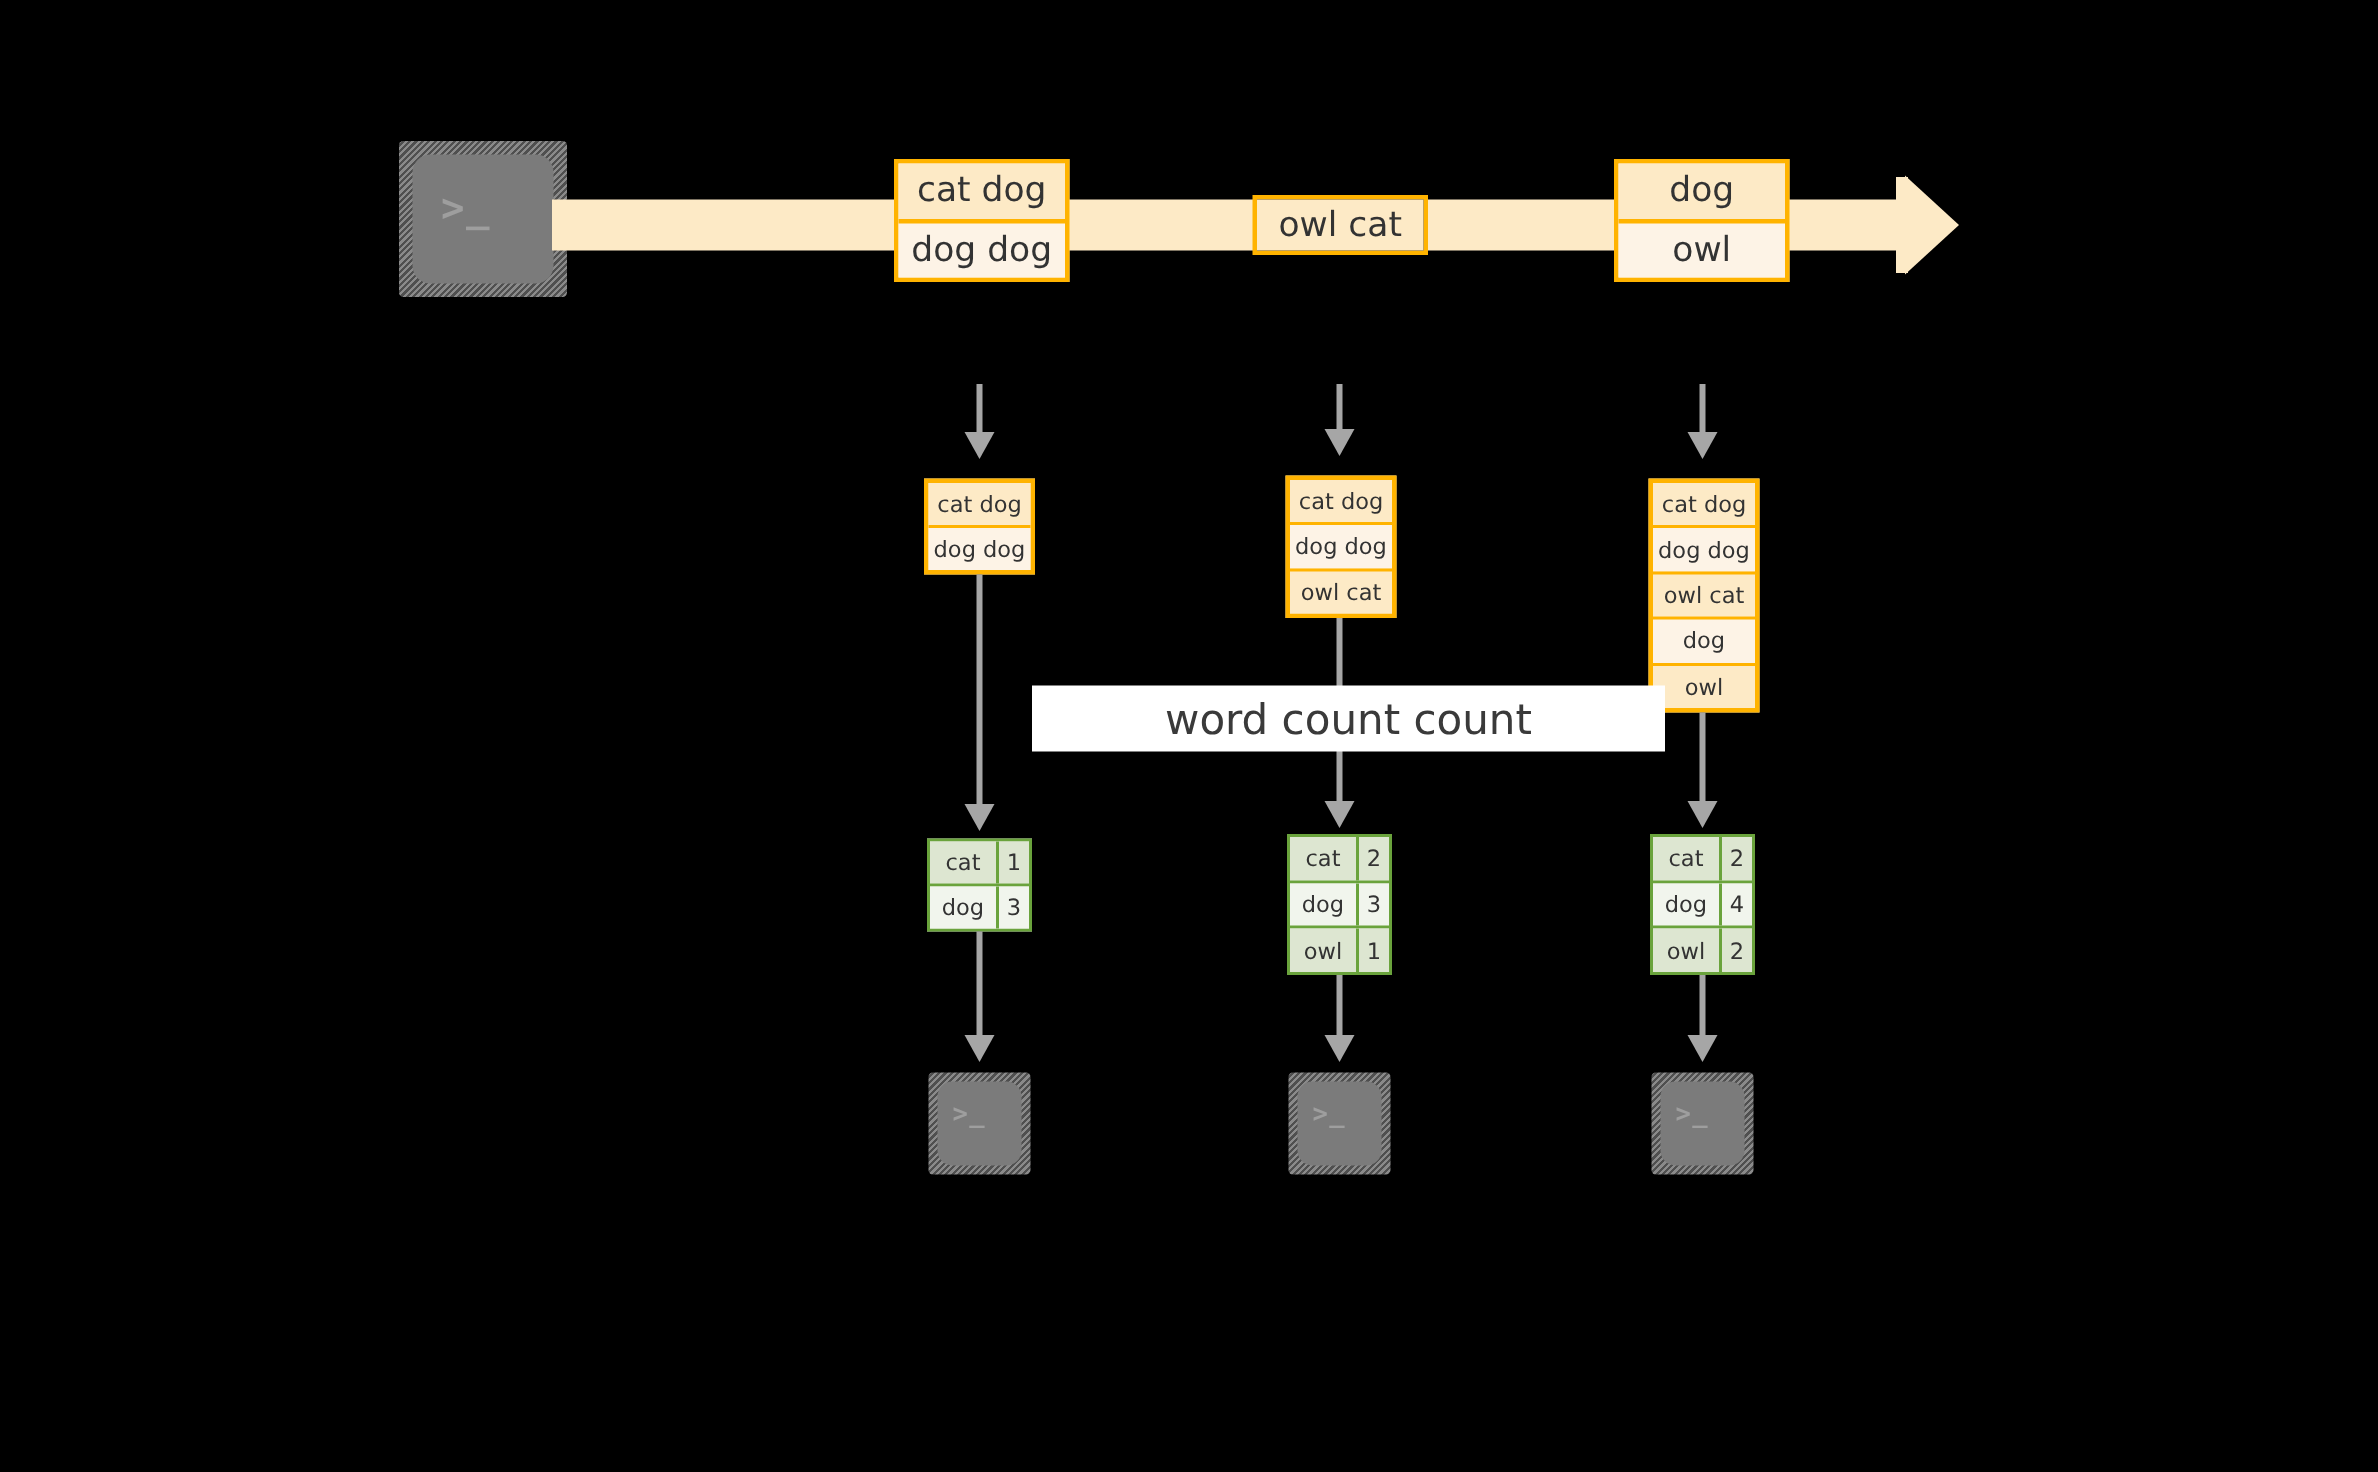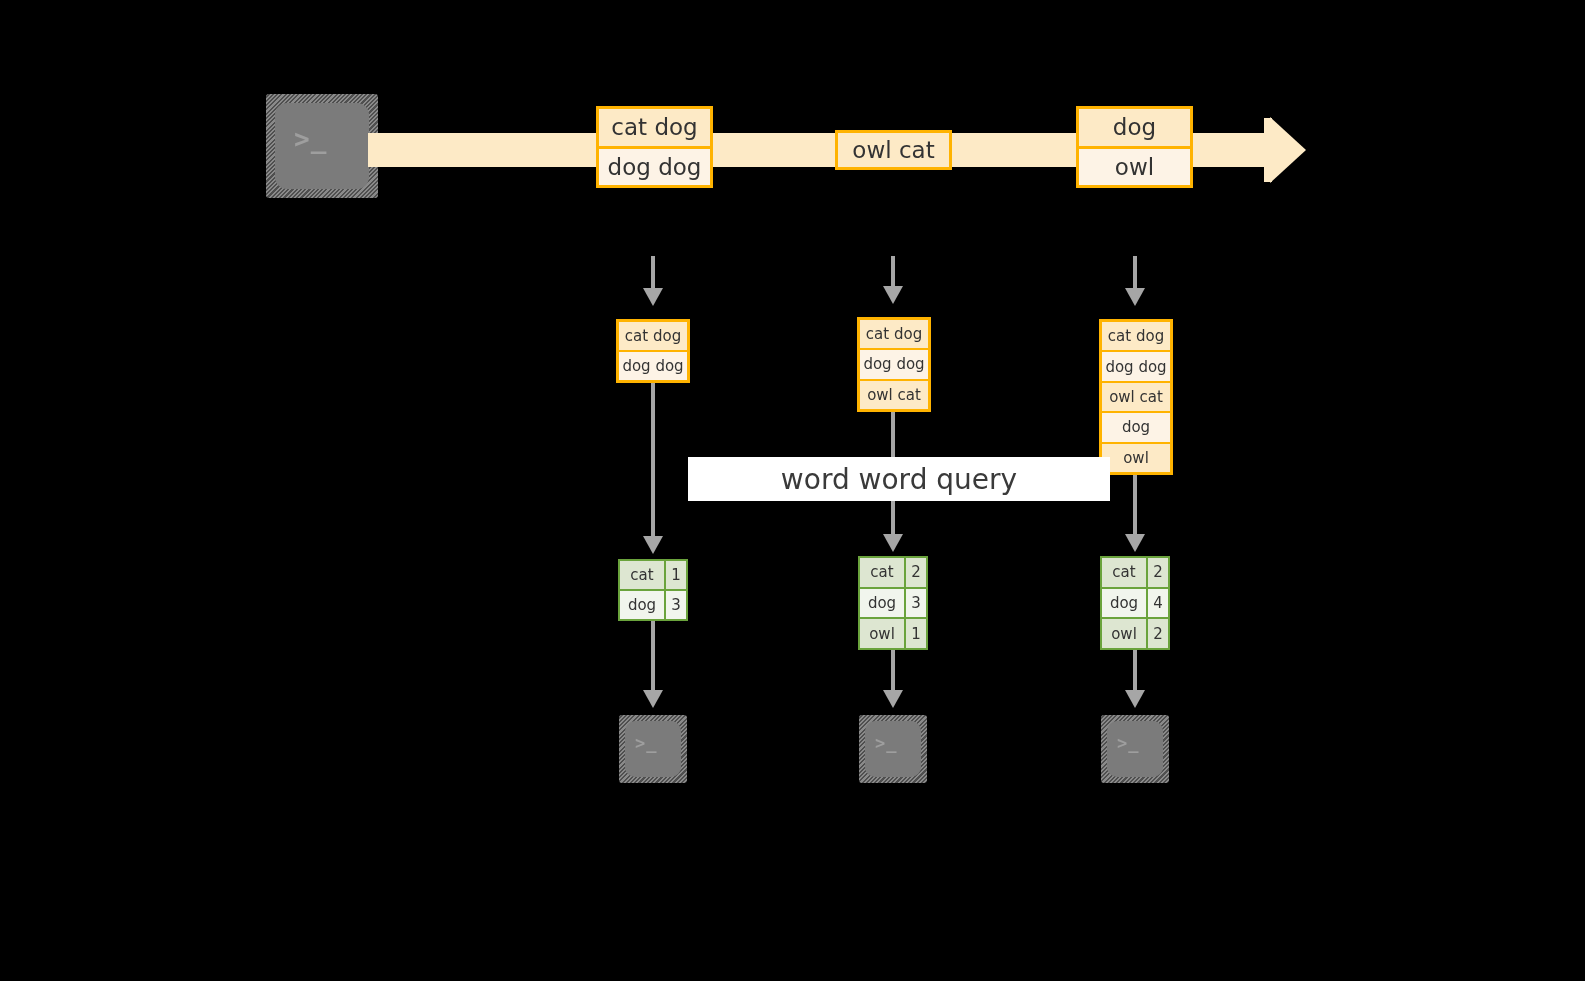--- a/index.html
+++ b/index.html
@@ -271,16 +271,16 @@
 
   <div class="vline" style="left:1133px; top:650px; width:4px; height:44px;"></div>
   <div class="vhead" style="left:1125px; top:690px; border-width:18px 10px 0 10px;"></div>
 
   <div class="term small" style="left:1101px; top:715px; width:68px; height:68px;">
     <div class="inner"></div>
     <div class="glyph" style="left:16px; top:20px; font-size:17px;">&gt;_</div>
   </div>
 
   <div class="queryband" style="left:688px; top:457px; width:422px; height:44px;">
-    <span class="qlabel">word word query</span>
+    <span class="qlabel">word count count</span>
   </div>
 
 </div>
 
 </body></html>

